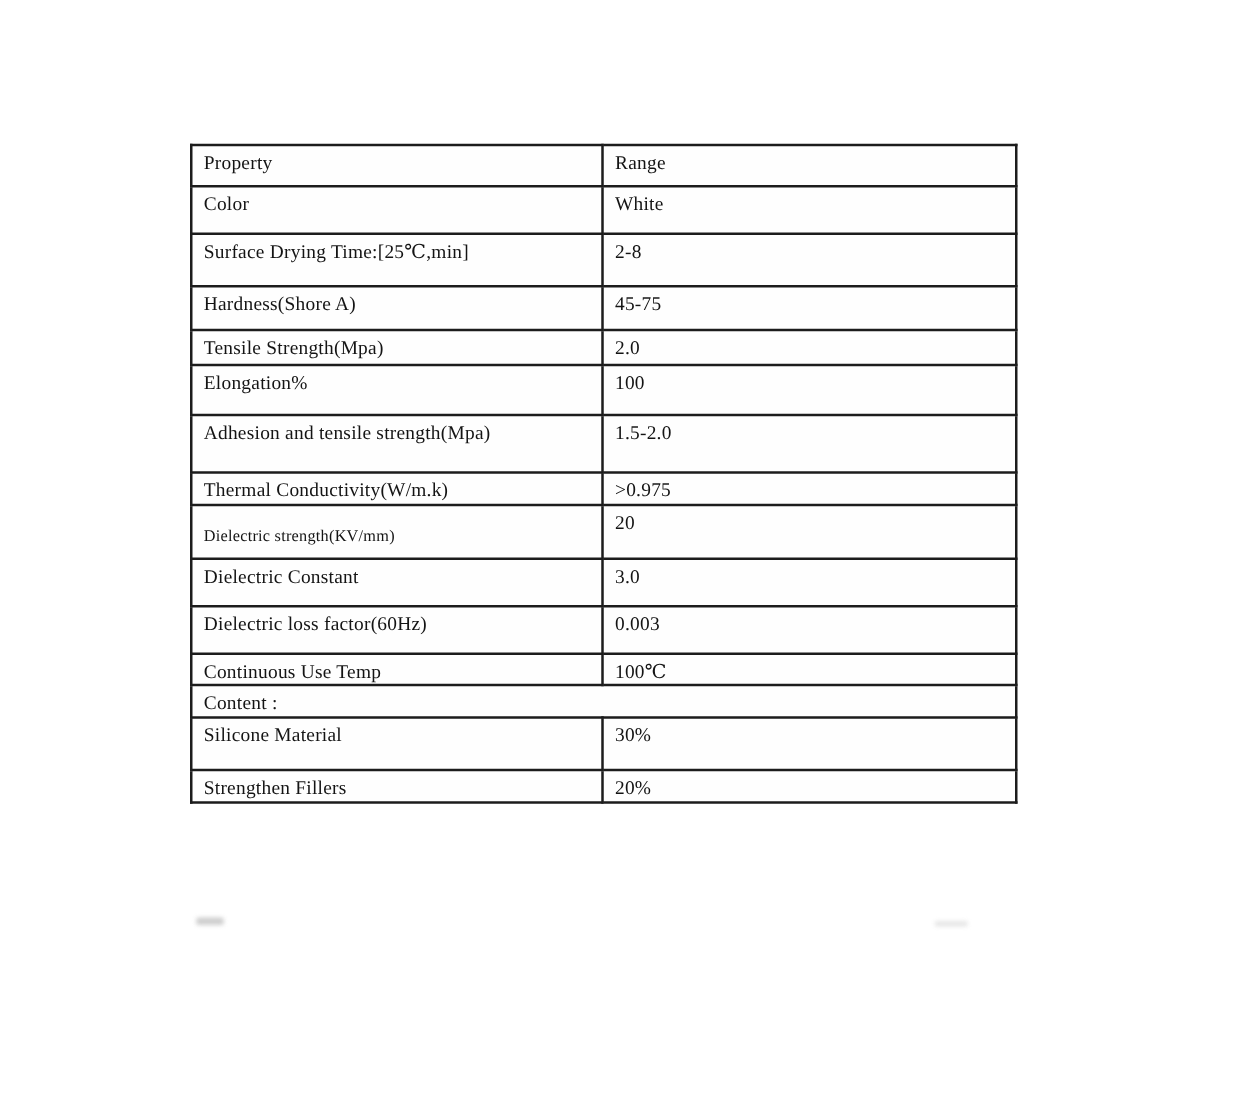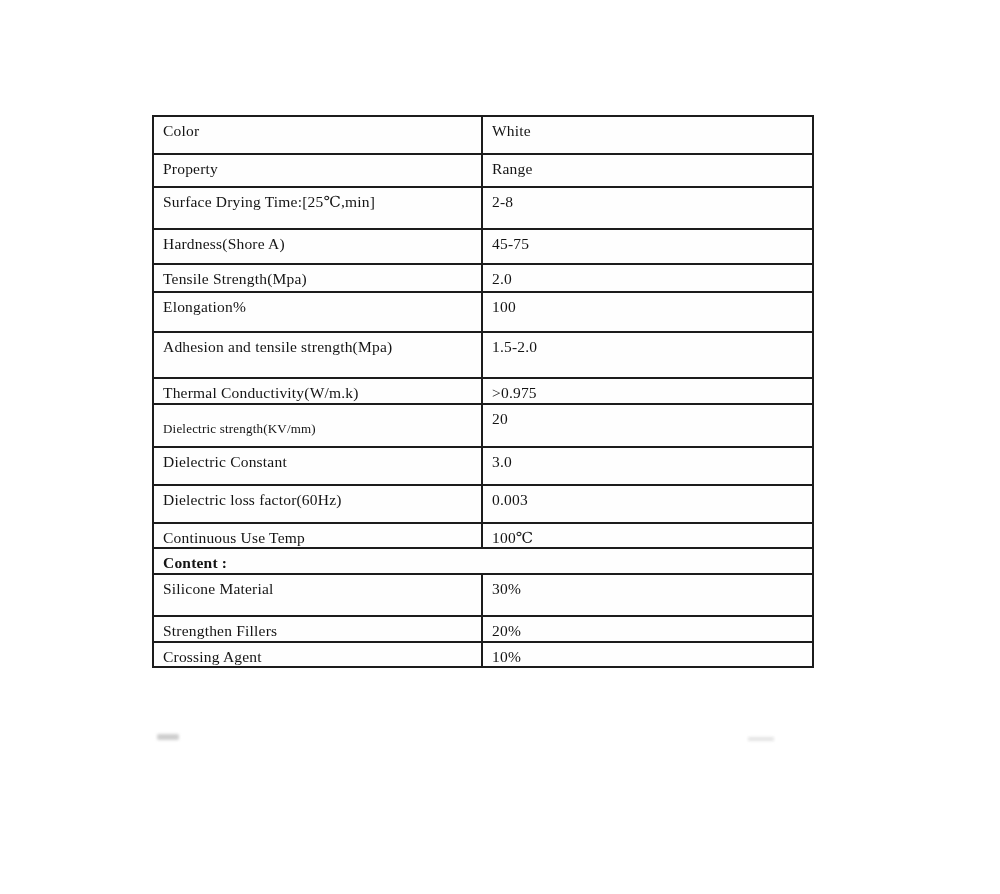--- a/index.html
+++ b/index.html
@@ -23,21 +23,21 @@
     vertical-align: top;
     padding: 4px 6px 0 9px;
     font-size: 15.5px;
     letter-spacing: 0.2px;
     line-height: 1.25;
     background: #fefefe;
   }
   td.col-label { width: 329px; }
   td.col-value { width: 331px; }
   tr.small-label td.col-label { font-size: 13px; padding-top: 16px; }
-  td.section-cell { font-weight: bold; }
+  td.section-cell { font-weight: normal; }
   .artifact {
     position: absolute;
     left: 157px; top: 734px;
     width: 22px; height: 6px;
     background: #b9b9b9;
     filter: blur(1.5px);
     border-radius: 2px;
     opacity: 0.7;
   }
   .artifact2 {
@@ -49,28 +49,28 @@
     opacity: 0.6;
   }
 </style>
 </head>
 <body>
 
 <div class="page">
 
   <table class="spec">
     <tbody>
+      <tr style="height:33px">
+        <td class="col-label">Property</td>
+        <td class="col-value">Range</td>
+      </tr>
+
       <tr style="height:38px">
         <td class="col-label">Color</td>
         <td class="col-value">White</td>
-      </tr>
-
-      <tr style="height:33px">
-        <td class="col-label">Property</td>
-        <td class="col-value">Range</td>
       </tr>
       <tr style="height:42px">
         <td class="col-label">Surface Drying Time:[25℃,min]</td>
         <td class="col-value">2-8</td>
       </tr>
       <tr style="height:35px">
         <td class="col-label">Hardness(Shore A)</td>
         <td class="col-value">45-75</td>
       </tr>
       <tr style="height:28px">
@@ -111,22 +111,18 @@
       </tr>
 
       <tr style="height:42px">
         <td class="col-label">Silicone Material</td>
         <td class="col-value">30%</td>
       </tr>
       <tr style="height:25px">
         <td class="col-label">Strengthen Fillers</td>
         <td class="col-value">20%</td>
       </tr>
-      <tr style="height:25px">
-        <td class="col-label">Crossing Agent</td>
-        <td class="col-value">10%</td>
-      </tr>
     </tbody>
   </table>
 
   <div class="artifact"></div>
   <div class="artifact2"></div>
 </div>
 
 </body></html>

